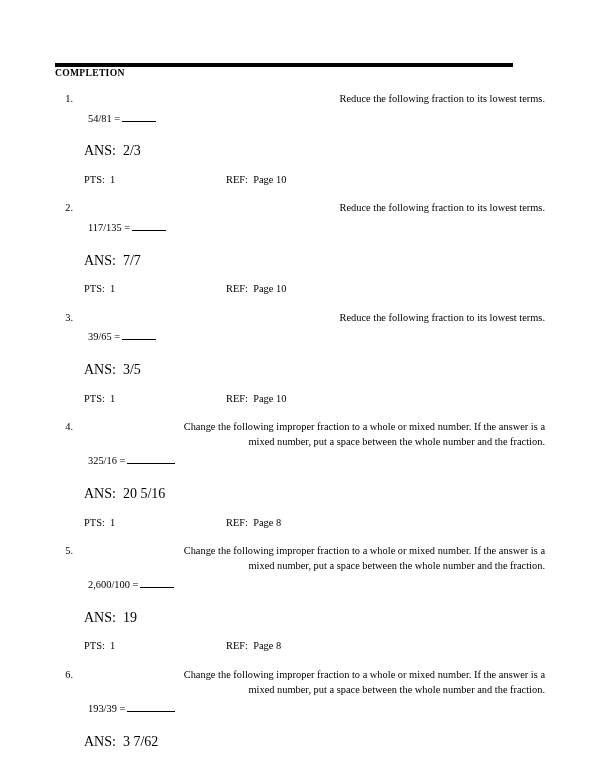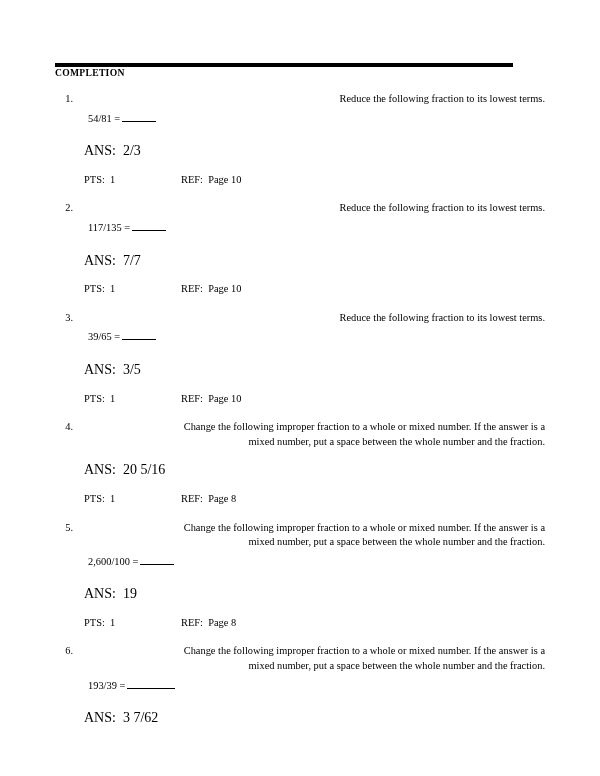--- a/index.html
+++ b/index.html
@@ -103,20 +103,21 @@
     font-size: 14px;
     line-height: 14.6px;
     white-space: nowrap;
   }
   .q-meta {
     display: flex;
     padding-top: 14px;
     padding-bottom: 14px;
     font-size: 10.4px;
     line-height: 14.6px;
+    gap: 45px;
   }
   .meta-pts {
     width: 97px;
     flex: 0 0 97px;
     white-space: nowrap;
   }
   .meta-ref {
     white-space: nowrap;
   }
   .lbl { }
@@ -181,20 +182,21 @@
         </div>
       </div>
       <div class="q-item">
         <div class="q-row">
           <div class="q-num">4.</div>
           <div class="q-body">
             <div class="q-stem">
               <span class="stem-line">Change the following improper fraction to a whole or mixed number. If the answer is a</span>
               <span class="stem-line">mixed number, put a space between the whole number and the fraction.</span>
             </div>
+            <div class="q-equation"><span>325/16 =</span><span class="blank w7"></span></div>
             <div class="q-ans"><span class="lbl">ANS:</span>&nbsp;&nbsp;<span class="val">20 5/16</span></div>
             <div class="q-meta">
               <div class="meta-pts"><span class="lbl">PTS:</span>&nbsp;&nbsp;<span class="val">1</span></div>
               <div class="meta-ref"><span class="lbl">REF:</span>&nbsp;&nbsp;<span class="val">Page 8</span></div>
             </div>
           </div>
         </div>
       </div>
       <div class="q-item">
         <div class="q-row">

